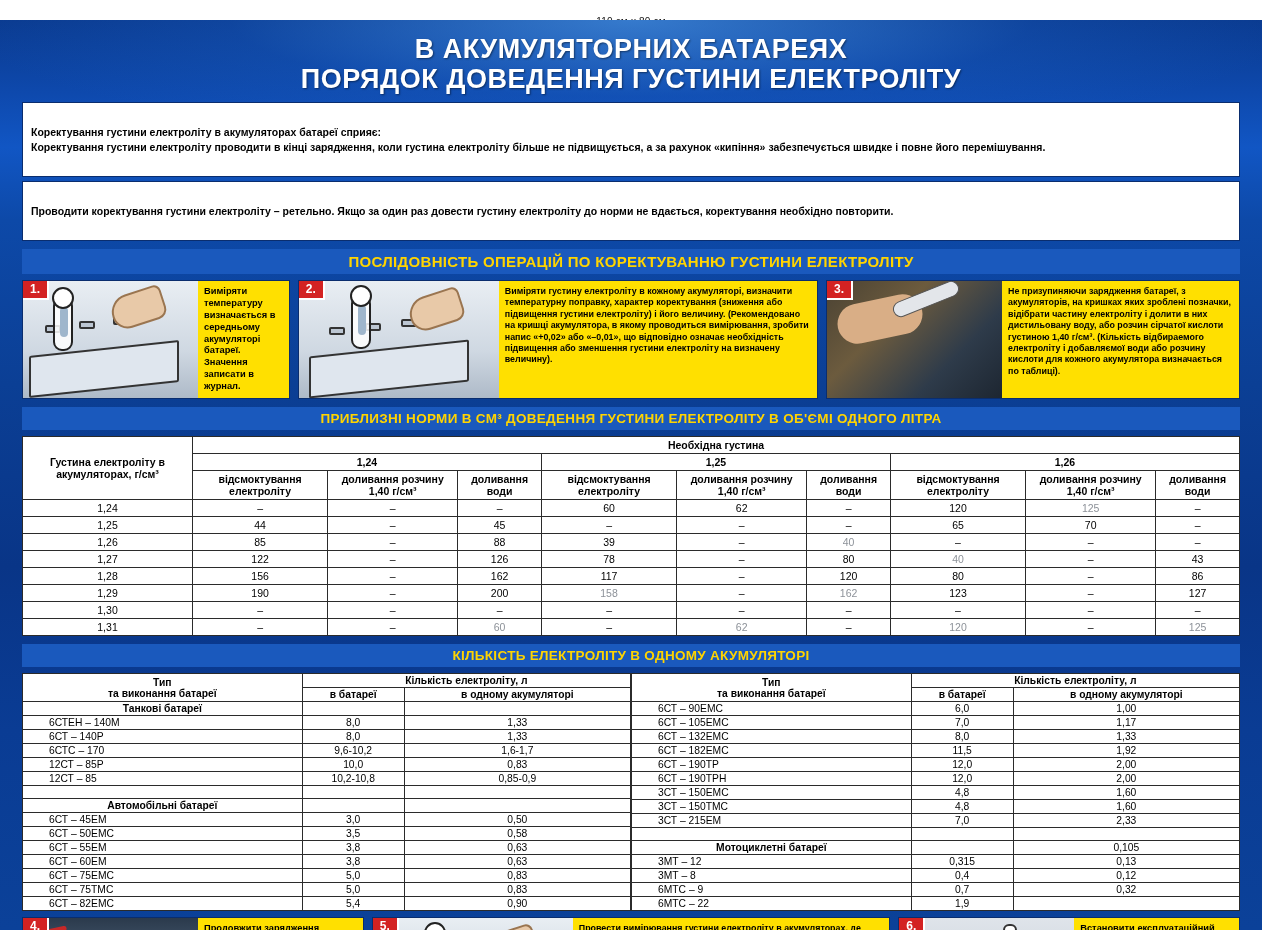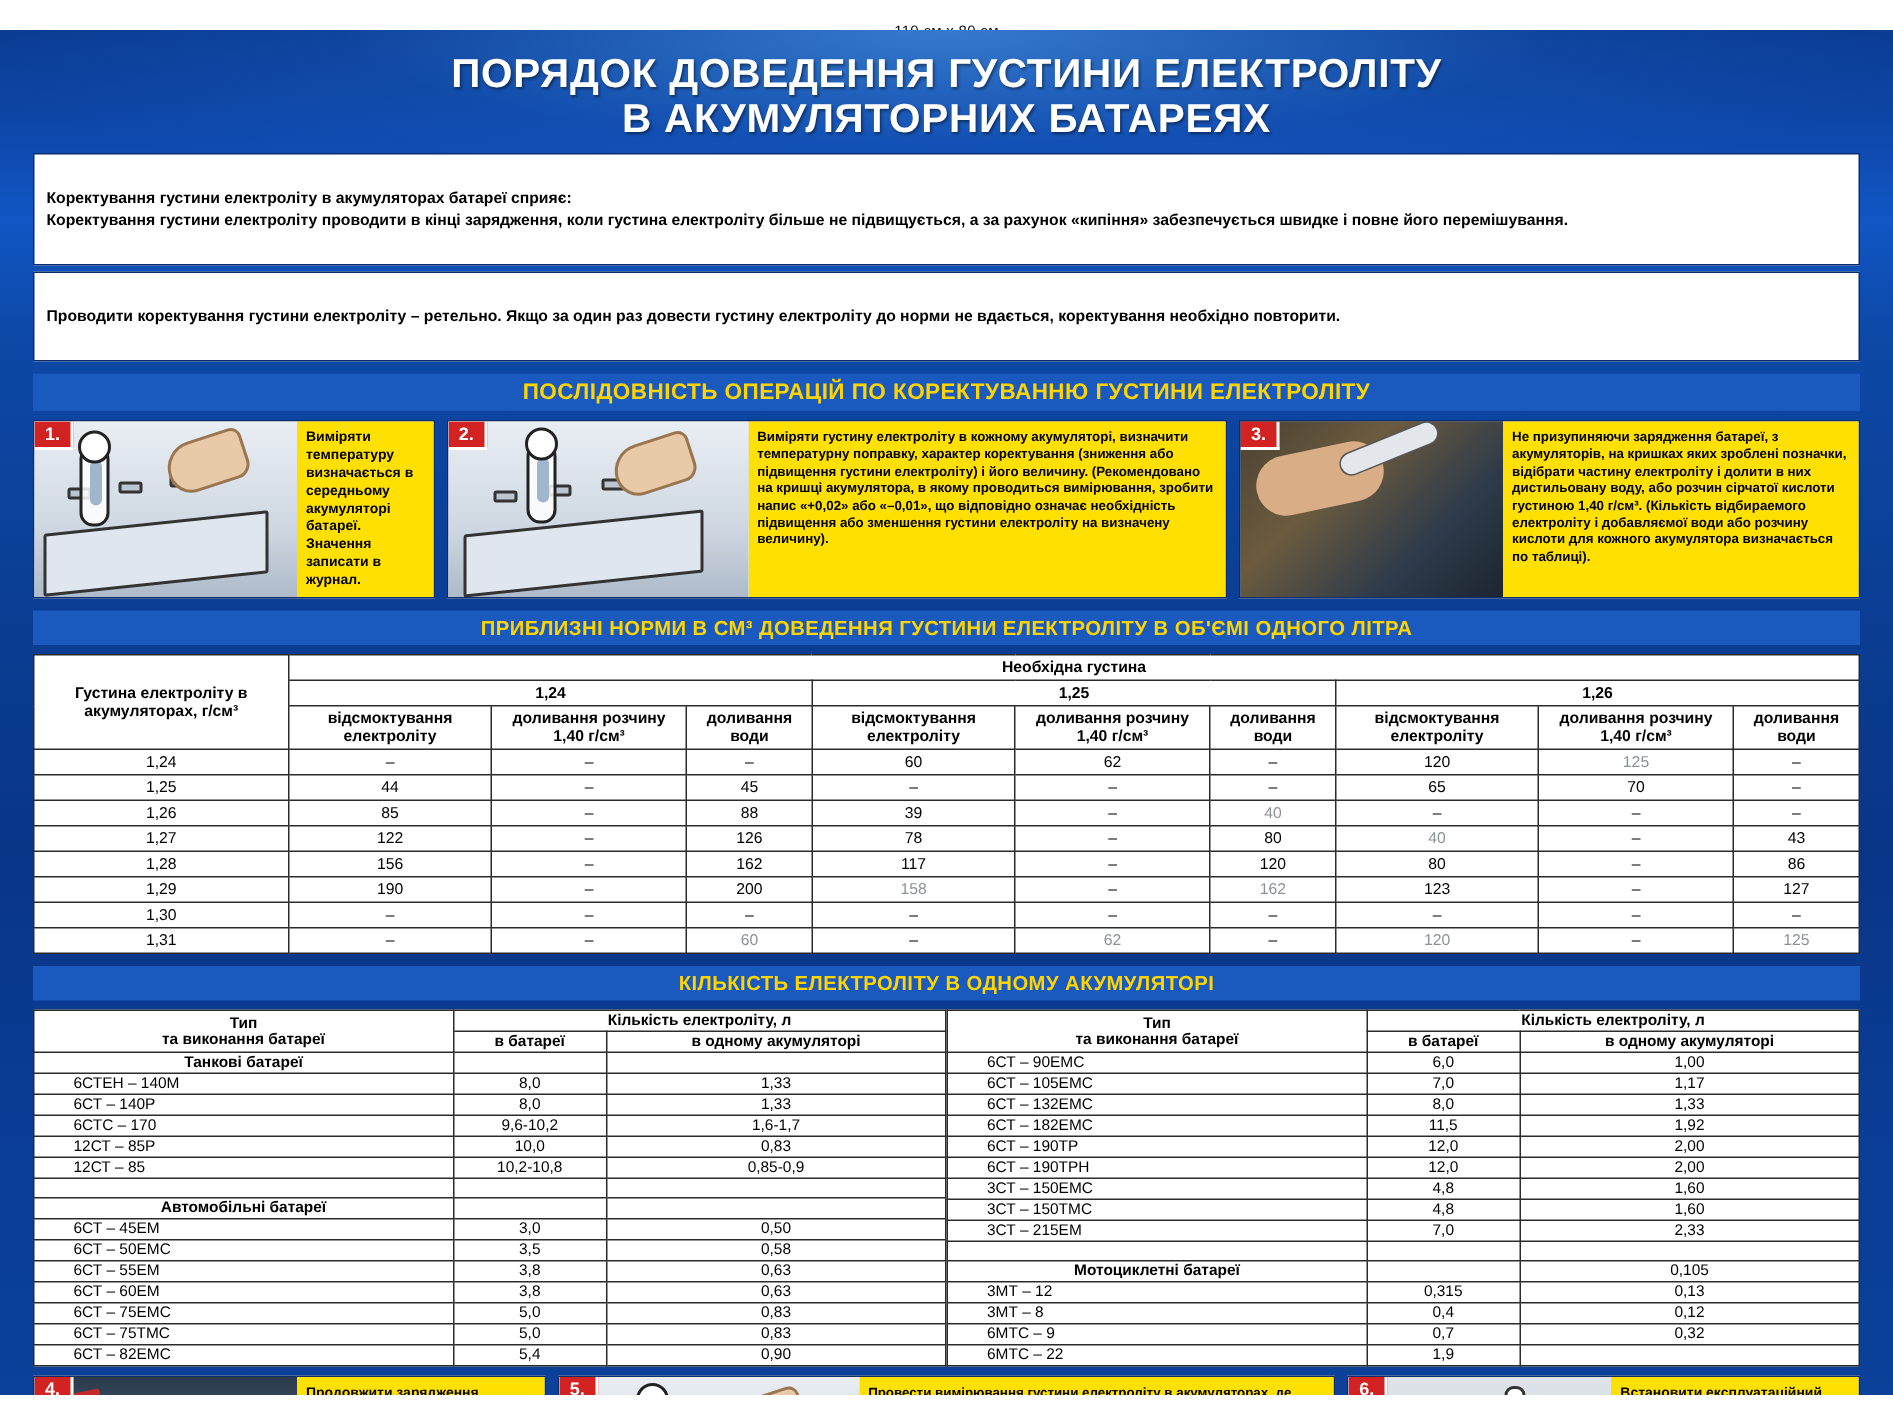--- a/index.html
+++ b/index.html
@@ -155,22 +155,22 @@
 </style>
 </head>
 <body>
 
 <div class="size-note">110 см x 80 см</div>
 
 <div class="poster">
   <div class="wm">STAND</div>
 
   <div class="title">
+    <div>В АКУМУЛЯТОРНИХ БАТАРЕЯХ</div>
     <div>ПОРЯДОК ДОВЕДЕННЯ ГУСТИНИ ЕЛЕКТРОЛІТУ</div>
-    <div>В АКУМУЛЯТОРНИХ БАТАРЕЯХ</div>
   </div>
 
   <div class="wrap">
 
     <div class="whitebox">
       <div>Коректування густини електроліту в акумуляторах батареї сприяє:</div>
       <div>Коректування густини електроліту проводити в кінці зарядження, коли густина електроліту більше не підвищується, а за рахунок «кипіння» забезпечується швидке і повне його перемішування.</div>
     </div>
     <div class="whitebox note-row">
       <div>Проводити коректування густини електроліту – ретельно. Якщо за один раз довести густину електроліту до норми не вдається, коректування необхідно повторити.</div>

